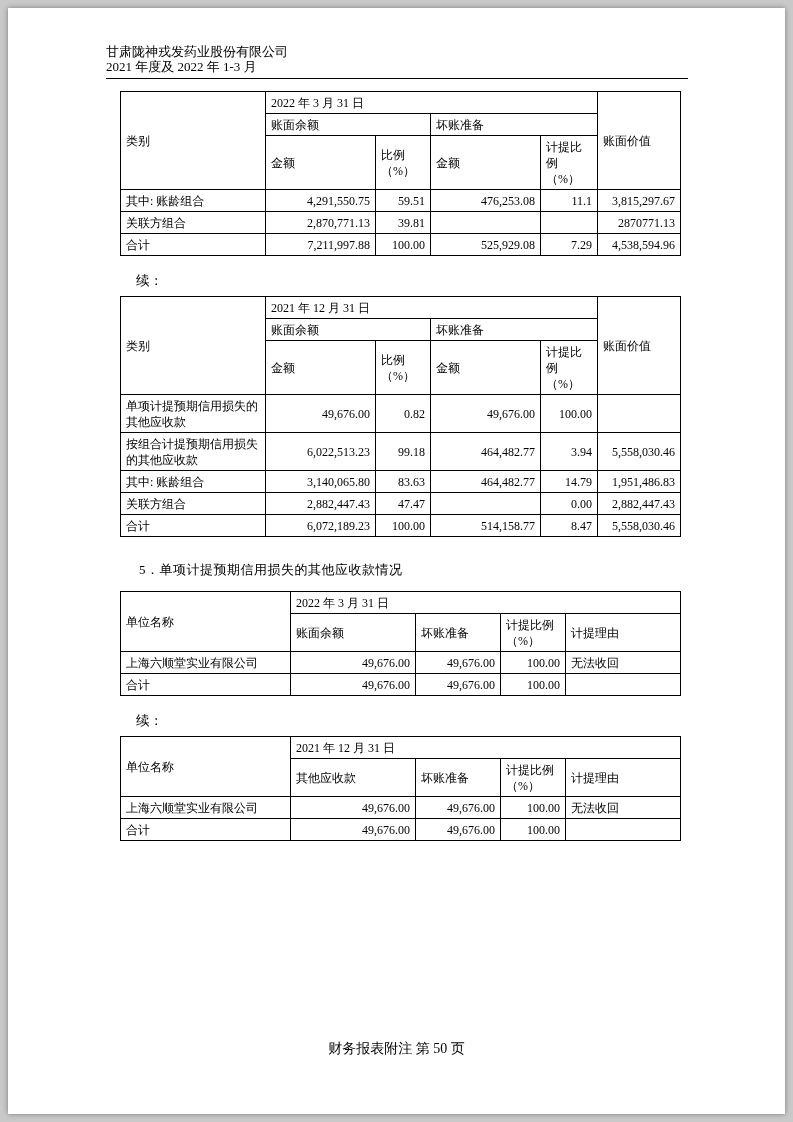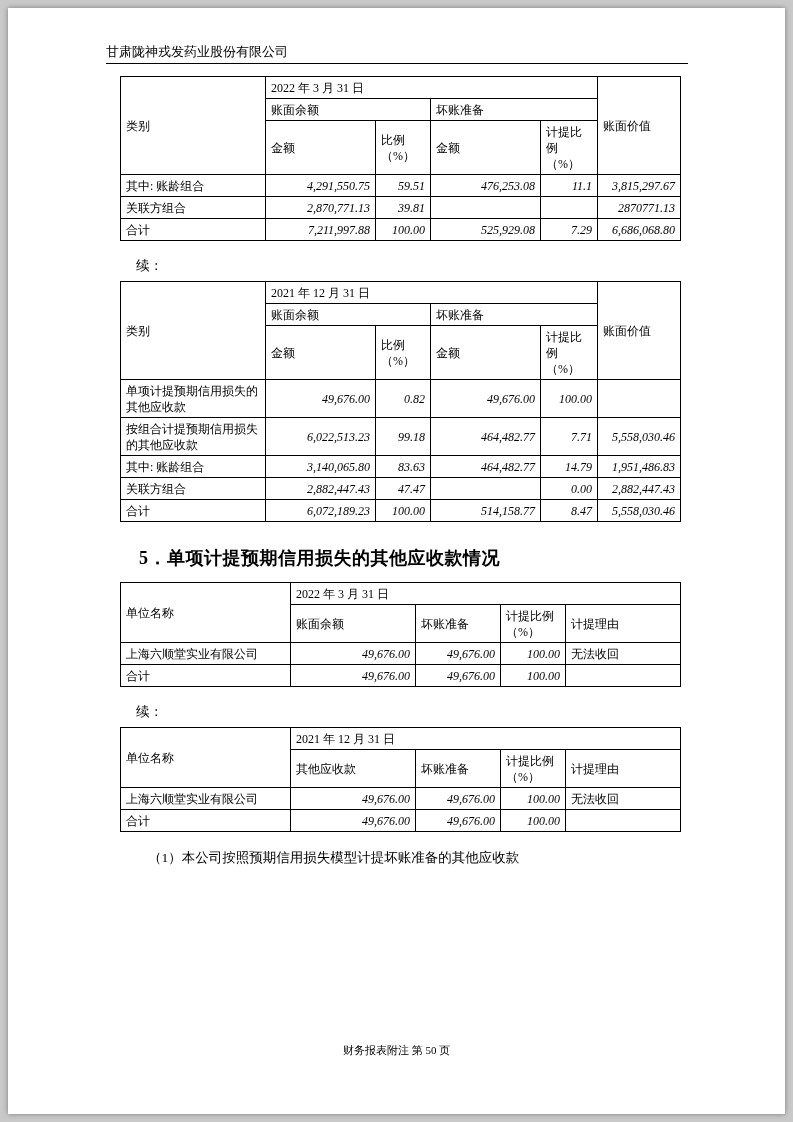--- a/index.html
+++ b/index.html
@@ -14,34 +14,35 @@
   table.fin{
     border-collapse:collapse;table-layout:fixed;width:560px;
     margin:12px 0 0 14px;border:1.5px solid #000;
   }
   table.fin td{
     border:1px solid #000;font-size:12px;padding:2.5px 5px;
     vertical-align:middle;overflow:hidden;line-height:16px;
   }
   td.daterow{padding:1px 5px;font-size:12.5px;}
   .ctr{}
-  .num{text-align:right;font-style:italic;}
+  .num{text-align:right;}
   .pre{white-space:pre-line;line-height:13px;padding-top:1px;padding-bottom:1px;}
   .cont{font-size:13.5px;margin:16px 0 0 30px;}
-  .h-sec{font-size:18px;font-weight:bold;margin:24px 0 0 33px;letter-spacing:.5px;}
+  .h-sec{font-size:13px;font-weight:normal;margin:24px 0 0 33px;letter-spacing:.5px;}
   .sub-item{font-size:13.5px;margin:17px 0 0 42px;}
-  .footer{position:absolute;left:0;bottom:56px;width:100%;text-align:center;font-size:11px;}
+  .footer{position:absolute;left:0;bottom:56px;width:100%;text-align:center;font-size:14px;}
 </style>
 </head>
 <body>
 
 <div class="page">
 
   <div>
     <div class="hdr-line">甘肃陇神戎发药业股份有限公司</div>
+    <div class="hdr-line">2021 年度及 2022 年 1-3 月</div>
     <div class="hdr-rule"></div>
   </div>
 
   <table class="fin">
     <colgroup>
       <col style="width:145px">
         <col style="width:110px">
         <col style="width:55px">
       <col style="width:110px">
         <col style="width:57px">
@@ -80,21 +81,21 @@
       <td class="num"></td>
       <td class="num"></td>
       <td class="num">2870771.13</td>
     </tr>
     <tr>
       <td class="ctr">合计</td>
       <td class="num">7,211,997.88</td>
       <td class="num">100.00</td>
       <td class="num">525,929.08</td>
       <td class="num">7.29</td>
-      <td class="num">6,686,068.80</td>
+      <td class="num">4,538,594.96</td>
     </tr>
   </tbody>
     </table>
 
   <div class="cont">续：</div>
 
   <table class="fin" style="margin-top:6px">
     <colgroup>
       <col style="width:145px">
         <col style="width:110px">
@@ -127,21 +128,21 @@
       <td class="num">0.82</td>
       <td class="num">49,676.00</td>
       <td class="num">100.00</td>
       <td class="num"></td>
     </tr>
     <tr>
       <td>按组合计提预期信用损失的其他应收款</td>
       <td class="num">6,022,513.23</td>
       <td class="num">99.18</td>
       <td class="num">464,482.77</td>
-      <td class="num">7.71</td>
+      <td class="num">3.94</td>
       <td class="num">5,558,030.46</td>
     </tr>
     <tr>
       <td>其中: 账龄组合</td>
       <td class="num">3,140,065.80</td>
       <td class="num">83.63</td>
       <td class="num">464,482.77</td>
       <td class="num">14.79</td>
       <td class="num">1,951,486.83</td>
     </tr>
@@ -235,17 +236,16 @@
     <tr>
       <td class="ctr">合计</td>
       <td class="num">49,676.00</td>
       <td class="num">49,676.00</td>
       <td class="num">100.00</td>
       <td class="ctr"></td>
     </tr>
   </tbody>
     </table>
 
-  <div class="sub-item">（1）本公司按照预期信用损失模型计提坏账准备的其他应收款</div>
 
   <div class="footer">财务报表附注  第 50 页</div>
 
 </div>
 
 </body></html>

